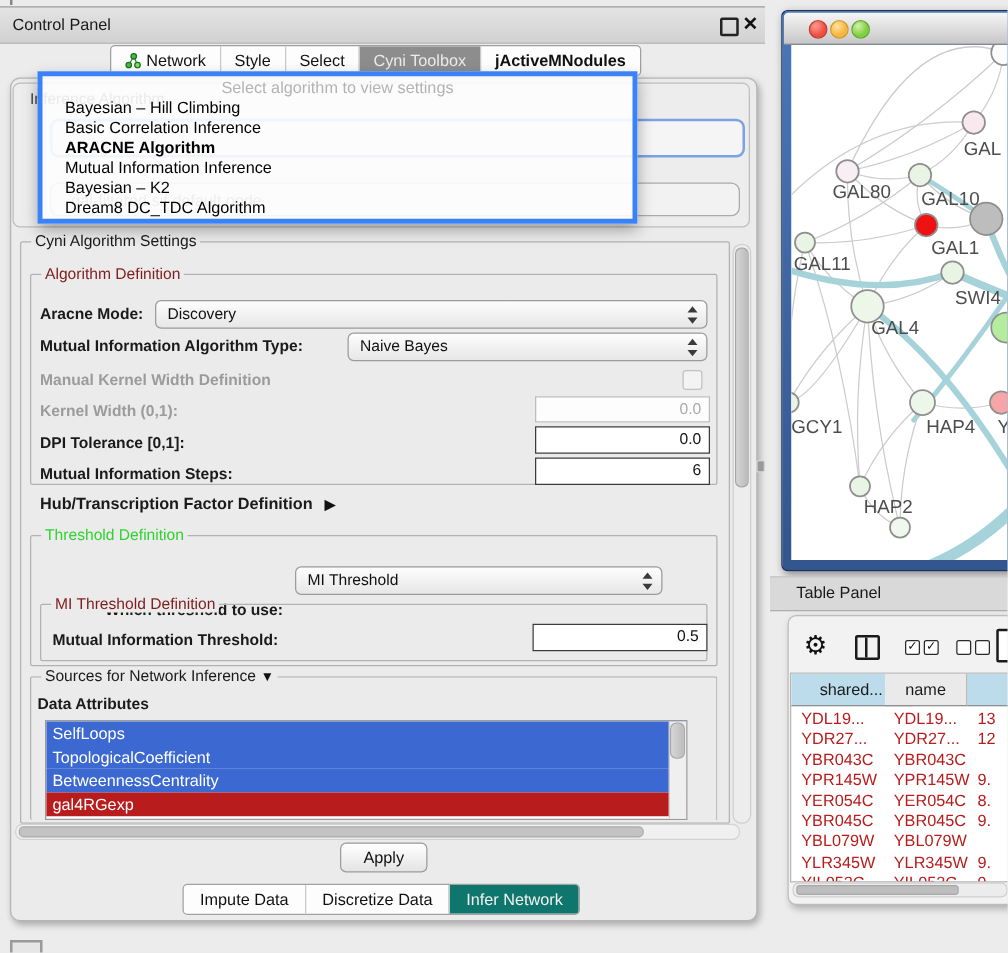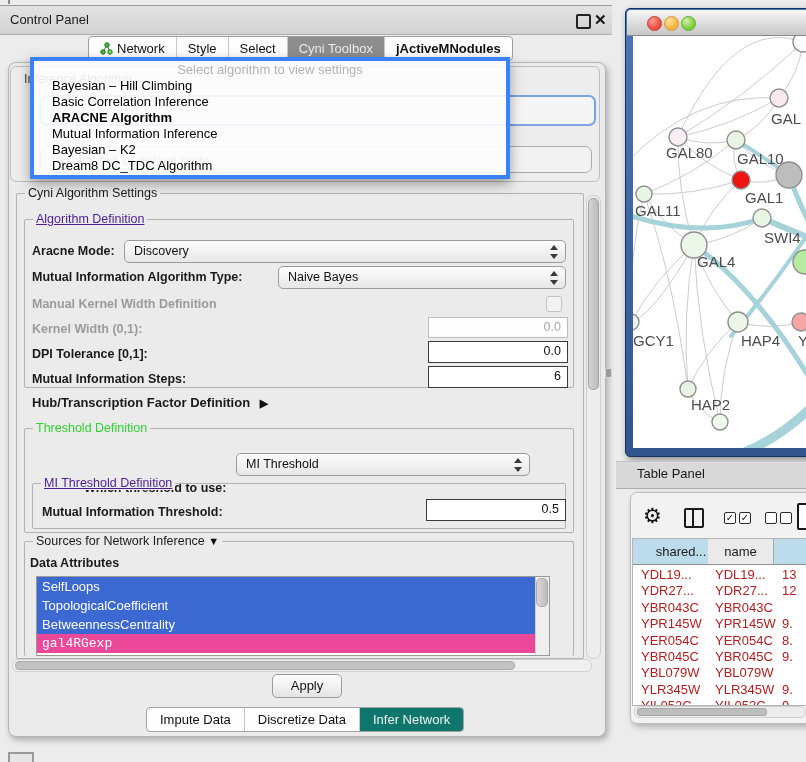--- a/index.html
+++ b/index.html
@@ -31,21 +31,21 @@
   
   .popup{left:30px;top:57px;width:472px;height:114px;background:rgba(253,253,253,0.90);
      border:4px solid #3b82f6;box-shadow:0 5px 12px rgba(0,0,0,.35);z-index:50;}
   .popup-head{height:17px;text-align:center;font-size:13px;color:#b3b3b3;line-height:17px;}
   .popup-item{height:16px;line-height:16px;font-size:13px;color:#000;padding-left:18px;}
   .popup-item.sel{font-weight:bold;}
   
   .fs{border:1px solid #b2b2b2;border-radius:2px;}
   .legend{position:absolute;top:-8px;left:8px;background:#ebebeb;padding:0 3px;font-size:12.5px;}
   .lg-black{color:#1a1a1a;}
-  .lg-blue{color:#4c1d95;text-decoration:underline;}
+  .lg-blue{color:#7f1d1d;}
   .lg-green{color:#2fd32f;}
   .lbl{font-size:12.5px;font-weight:bold;color:#1a1a1a;}
   .lbl.dis{color:#9b9b9b;}
   .combo{background:linear-gradient(#fdfdfd,#e7e7e7);border:1px solid #9c9c9c;border-radius:5px;
      font-size:12.5px;color:#111;line-height:21px;padding-left:9px;box-sizing:border-box;}
   .stepper{position:absolute;right:7px;top:4px;width:9px;height:14px;}
   .stepper:before,.stepper:after{content:"";position:absolute;left:1px;border-left:4px solid transparent;border-right:4px solid transparent;}
   .stepper:before{top:0;border-bottom:5px solid #3a3a3a;}
   .stepper:after{bottom:0;border-top:5px solid #3a3a3a;}
   .tin{background:#fff;font-size:12.5px;color:#111;text-align:right;padding-right:6px;box-sizing:border-box;}
@@ -215,21 +215,21 @@
     <span class="tri">▼</span>
   </span>
 </div>
 <div class="abs lbl" style="left:30px;top:556px;">Data Attributes</div>
 
 <div class="abs attr-list">
   <div id="attr-items">
       <div class="attr-item" style="background: rgb(60, 104, 210);">SelfLoops</div>
       <div class="attr-item" style="background: rgb(60, 104, 210);">TopologicalCoefficient</div>
       <div class="attr-item" style="background: rgb(60, 104, 210);">BetweennessCentrality</div>
-      <div class="attr-item" style="background: #ec4899; font-family: Liberation Mono, monospace;">gal4RGexp</div>
+      <div class="attr-item" style="background: #b91c1c;">gal4RGexp</div>
     </div>
   <div class="list-sb">
     <div class="list-thumb"></div>
   </div>
 </div>
 
 <div class="abs vscroll">
   <div class="vthumb"></div>
 </div>
 <div class="abs hscroll">

